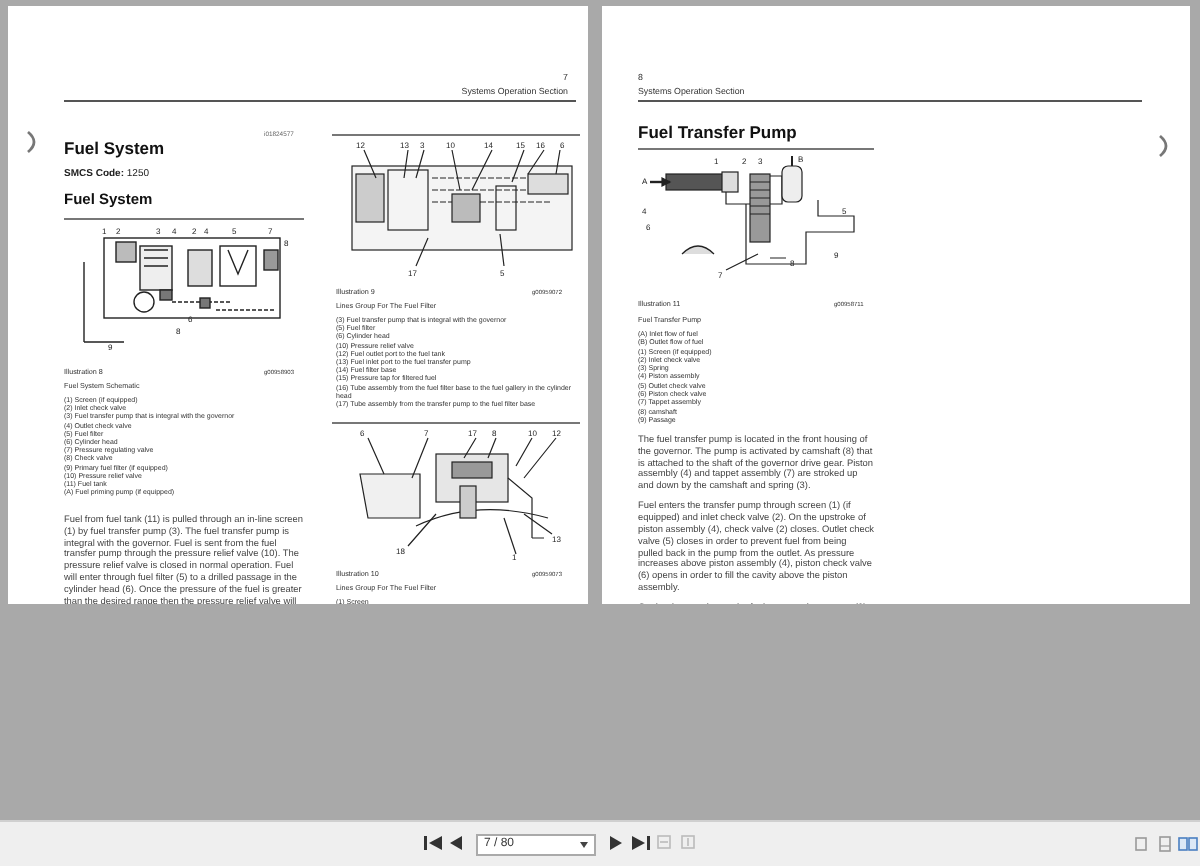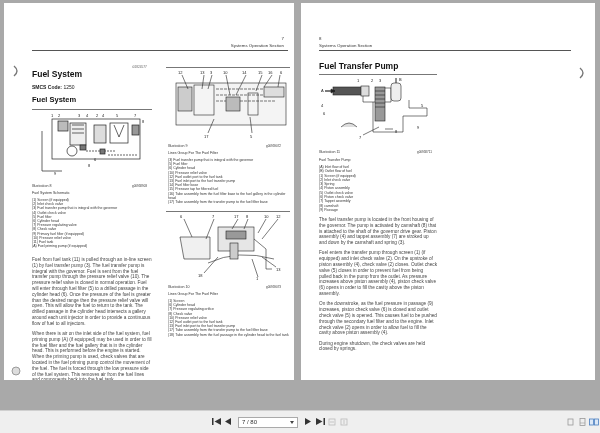--- a/index.html
+++ b/index.html
@@ -1,18 +1,18 @@
 <!DOCTYPE html>
 <html><head>
 <meta charset="utf-8">
 <style>
   * { box-sizing: border-box; margin: 0; padding: 0; }
   html, body { width: 600px; height: 433px; overflow: hidden; background: #a9a9a9; font-family: "Liberation Sans", sans-serif; }
   .viewer { position: relative; width: 600px; height: 433px; background: #a9a9a9; }
-  .page { position: absolute; top: 3px; background: #fff; height: 377px; overflow: hidden; }
+  .page { position: absolute; top: 3px; background: #fff; height: 299px; overflow: hidden; }
   .page-left { left: 4px; width: 290px; }
   .page-right { left: 301px; width: 294px; }
   .hdr { position: absolute; font-size: 4.4px; color: #333; }
   .hdr-rule { position: absolute; height: 1px; background: #555; }
   .ptitle { position: absolute; font-weight: bold; font-size: 8.5px; color: #111; }
   .psub { position: absolute; font-size: 5px; color: #222; }
   .rule { position: absolute; height: 1px; background: #777; }
   .small { position: absolute; font-size: 3.2px; color: #666; }
   .fig { position: absolute; }
   .caption { position: absolute; font-size: 3.6px; color: #333; line-height: 4.4px; }

